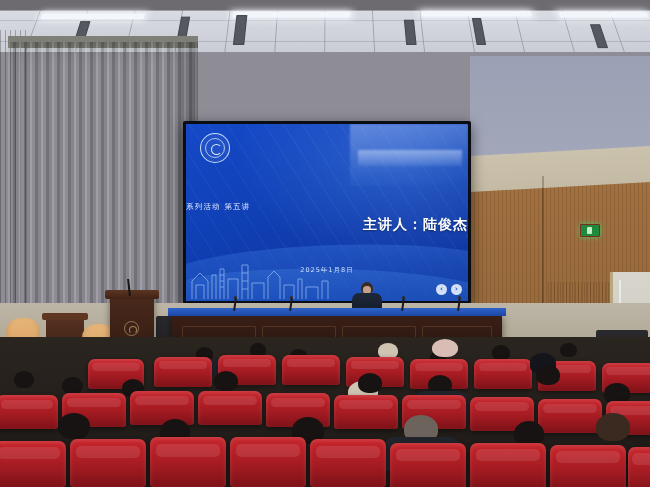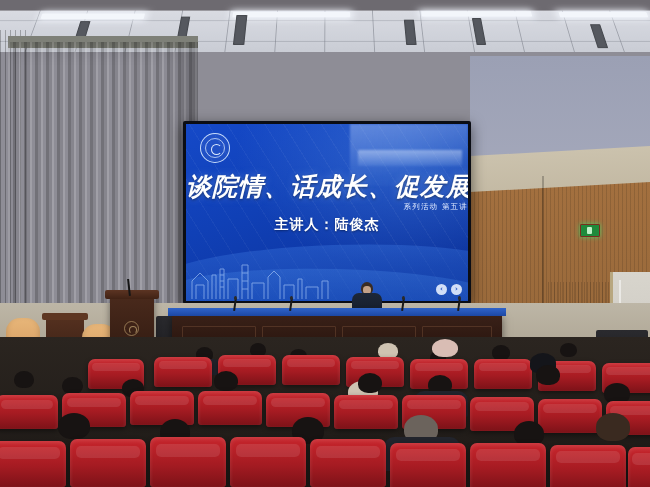--- a/index.html
+++ b/index.html
@@ -243,29 +243,29 @@
     font-size: 25px;
     font-weight: 700;
     letter-spacing: 1px;
     font-style: italic;
     text-shadow: 0 1px 3px rgba(0,0,0,.45), 0 0 8px rgba(160,200,255,.35);
     white-space: nowrap;
   }
   .slide-sub {
     position: absolute;
     left: 0; right: 0; top: 78px;
-    text-align: right;
+    text-align: left;
     color: #dfe9ff;
     font-size: 7.5px;
     letter-spacing: 1.2px;
   }
   .slide-speaker {
     position: absolute;
     left: 0; right: 0; top: 92px;
-    text-align: center;
+    text-align: right;
     color: #ffffff;
     font-size: 14px;
     font-weight: 700;
     letter-spacing: 1px;
     text-shadow: 0 1px 2px rgba(0,0,0,.4);
   }
   .slide-org-wrap {
     position: absolute;
     left: 0; right: 0; top: 125px;
     display: flex;
@@ -562,25 +562,25 @@
           <path d="M78 44 L78 22 L84 16 L90 22 L90 44"></path>
           <path d="M94 44 L94 30 L104 30 L104 44"></path>
           <path d="M108 44 L108 24 L112 24 L112 44"></path>
           <path d="M116 44 L116 32 L128 32 L128 44"></path>
           <path d="M132 44 L132 26 L138 26 L138 44"></path>
         </g>
       </svg>
 
       <div class="emblem"></div>
 
-      <div class="slide-title">谈院情、话成长、促发展</div>
       <div class="slide-sub">系列活动  第五讲</div>
       <div class="slide-speaker">主讲人：陆俊杰</div>
 
 
+      <div class="slide-date">2025年1月8日</div>
 
       <div class="nav-btns">
         <div class="nav-btn">‹</div>
         <div class="nav-btn">›</div>
       </div>
     </div>
   </div>
 
   <div class="stage-floor"></div>
 

